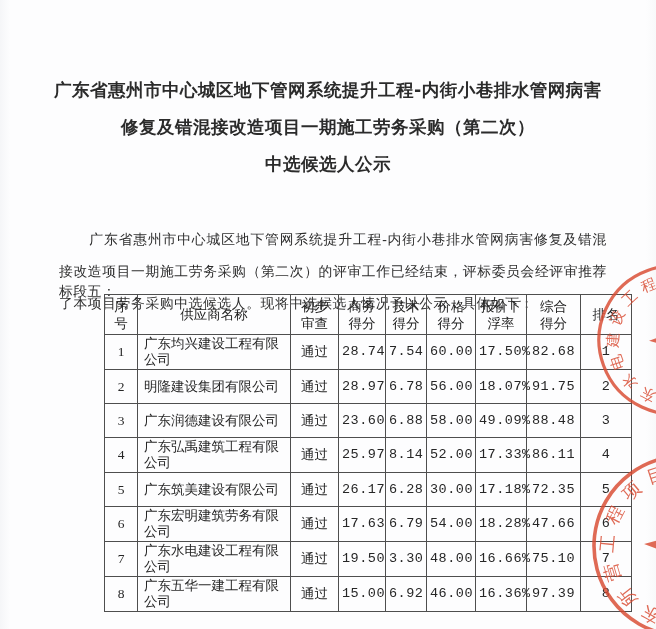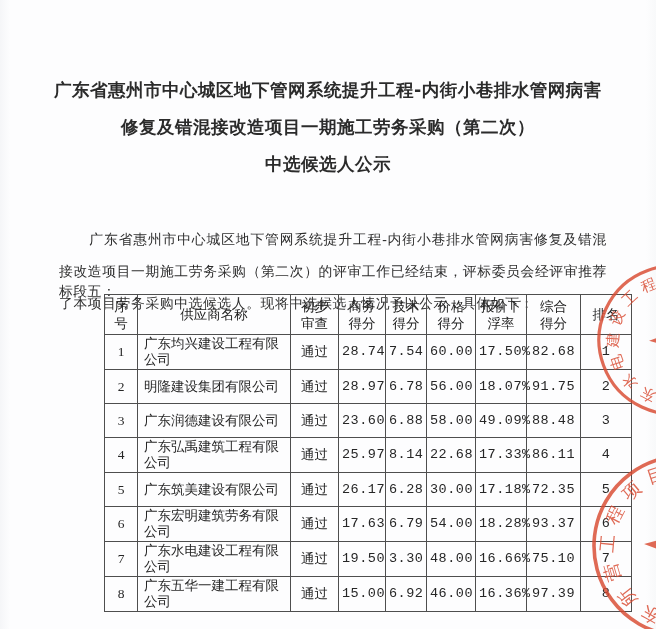--- a/index.html
+++ b/index.html
@@ -130,21 +130,21 @@
       <td class="num-cell">49.09%</td>
       <td class="num-cell">88.48</td>
       <td class="num-cell">3</td>
     </tr>
     <tr>
       <td>4</td>
       <td class="supplier-cell">广东弘禹建筑工程有限公司</td>
       <td>通过</td>
       <td class="num-cell">25.97</td>
       <td class="num-cell">8.14</td>
-      <td class="num-cell">22.68</td>
+      <td class="num-cell">52.00</td>
       <td class="num-cell">17.33%</td>
       <td class="num-cell">86.11</td>
       <td class="num-cell">4</td>
     </tr>
     <tr>
       <td>5</td>
       <td class="supplier-cell">广东筑美建设有限公司</td>
       <td>通过</td>
       <td class="num-cell">26.17</td>
       <td class="num-cell">6.28</td>
@@ -154,21 +154,21 @@
       <td class="num-cell">5</td>
     </tr>
     <tr>
       <td>6</td>
       <td class="supplier-cell">广东宏明建筑劳务有限公司</td>
       <td>通过</td>
       <td class="num-cell">17.63</td>
       <td class="num-cell">6.79</td>
       <td class="num-cell">54.00</td>
       <td class="num-cell">18.28%</td>
-      <td class="num-cell">93.37</td>
+      <td class="num-cell">47.66</td>
       <td class="num-cell">6</td>
     </tr>
     <tr>
       <td>7</td>
       <td class="supplier-cell">广东水电建设工程有限公司</td>
       <td>通过</td>
       <td class="num-cell">19.50</td>
       <td class="num-cell">3.30</td>
       <td class="num-cell">48.00</td>
       <td class="num-cell">16.66%</td>

